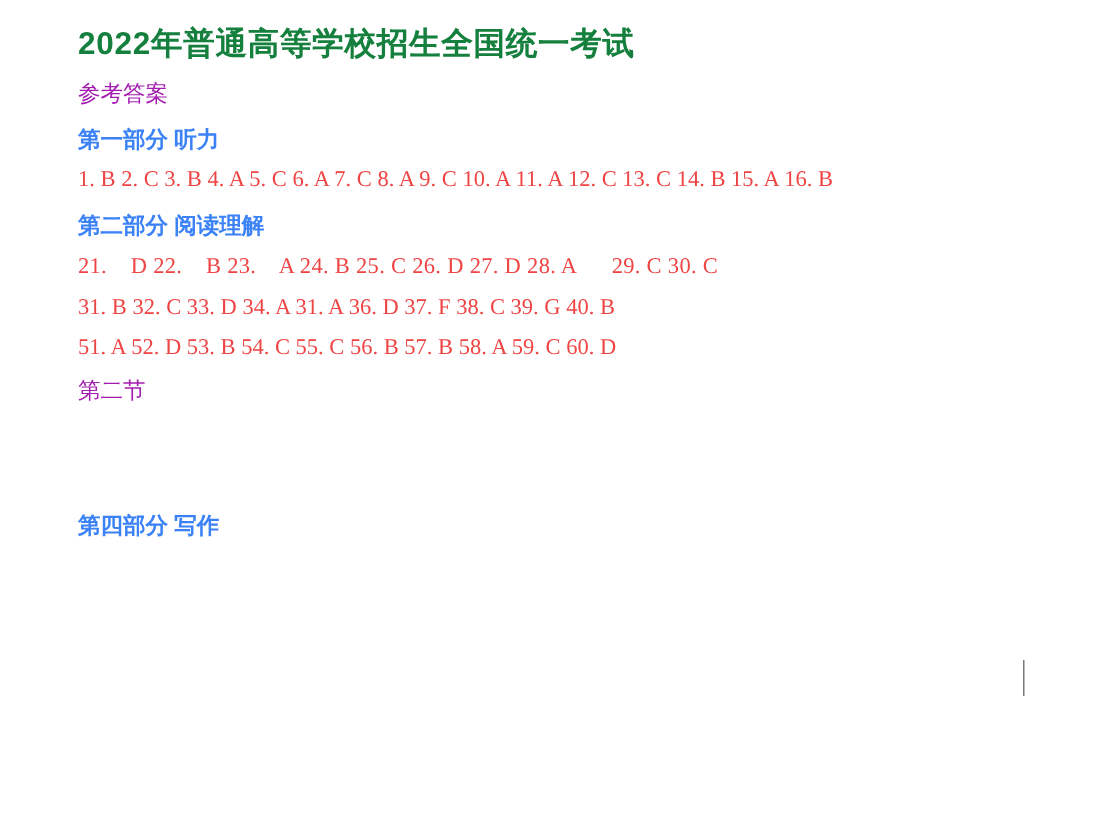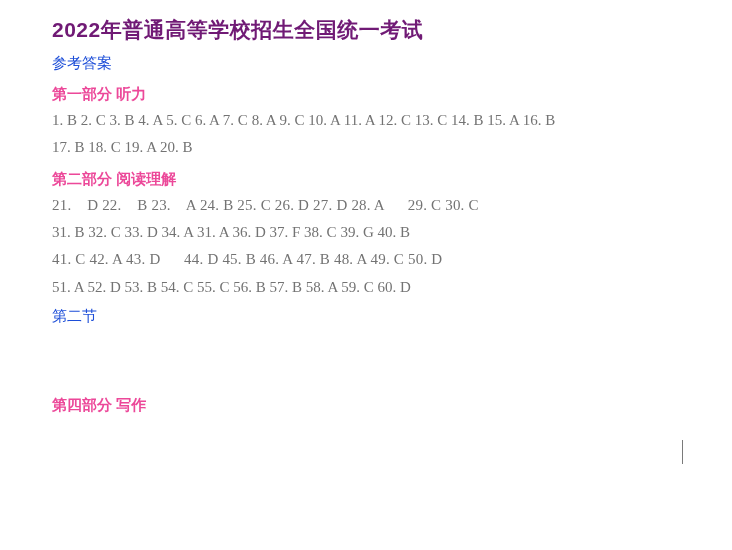--- a/index.html
+++ b/index.html
@@ -21,43 +21,43 @@
     box-sizing: border-box;
     padding: 14px 40px 0 52px;
   }
   .doc-title {
     font-family: "Liberation Sans", sans-serif;
     font-weight: bold;
     font-size: 21px;
     letter-spacing: 0.5px;
     line-height: 1.5;
     margin: 0 0 0 0;
-    color: #701a75;
+    color: #15803d;
   }
   .sec-label {
     font-family: "Liberation Sans", sans-serif;
     font-weight: bold;
     font-size: 15px;
     line-height: 1.55;
     margin: 7px 0 3px 0;
-    color: #ec4899;
+    color: #3b82f6;
   }
   .sub-label {
     font-family: "Liberation Serif", serif;
     font-size: 15px;
     line-height: 1.55;
     margin: 6px 0 2px 0;
-    color: #1d4ed8;
+    color: #a21caf;
   }
   .answer-line {
     font-family: "Liberation Serif", serif;
     font-size: 15px;
     line-height: 1.62;
     margin: 3px 0;
-    color: #737373;
+    color: #ef4444;
     white-space: pre;
   }
   .answer-line.spaced {
     letter-spacing: 0.2px;
   }
   .gap-small { height: 6px; }
   .gap-med { height: 10px; }
   .gap-large { height: 34px; }
   .caret {
     position: absolute;
@@ -72,27 +72,25 @@
 <body>
 
 <div class="page">
 
   <h1 class="doc-title">2022年普通高等学校招生全国统一考试</h1>
 
   <div class="sub-label">参考答案</div>
 
   <div class="sec-label">第一部分  听力</div>
   <div class="answer-line">1. B 2. C 3. B 4. A 5. C 6. A 7. C 8. A 9. C 10. A 11. A 12. C 13. C 14. B 15. A 16. B</div>
-  <div class="answer-line">17. B 18. C 19. A 20. B</div>
 
   <div class="sec-label">第二部分  阅读理解</div>
   <div class="answer-line spaced">21.    D 22.    B 23.    A 24. B 25. C 26. D 27. D 28. A      29. C 30. C</div>
   <div class="answer-line">31. B 32. C 33. D 34. A 31. A 36. D 37. F 38. C 39. G 40. B</div>
 
-  <div class="answer-line spaced">41. C 42. A 43. D      44. D 45. B 46. A 47. B 48. A 49. C 50. D</div>
   <div class="answer-line">51. A 52. D 53. B 54. C 55. C 56. B 57. B 58. A 59. C 60. D</div>
 
   <div class="sub-label">第二节</div>
   <div class="gap-small"></div>
   <div class="gap-small"></div>
 
   <div class="gap-large"></div>
   <div class="gap-med"></div>
 
   <div class="sec-label">第四部分 写作</div>

